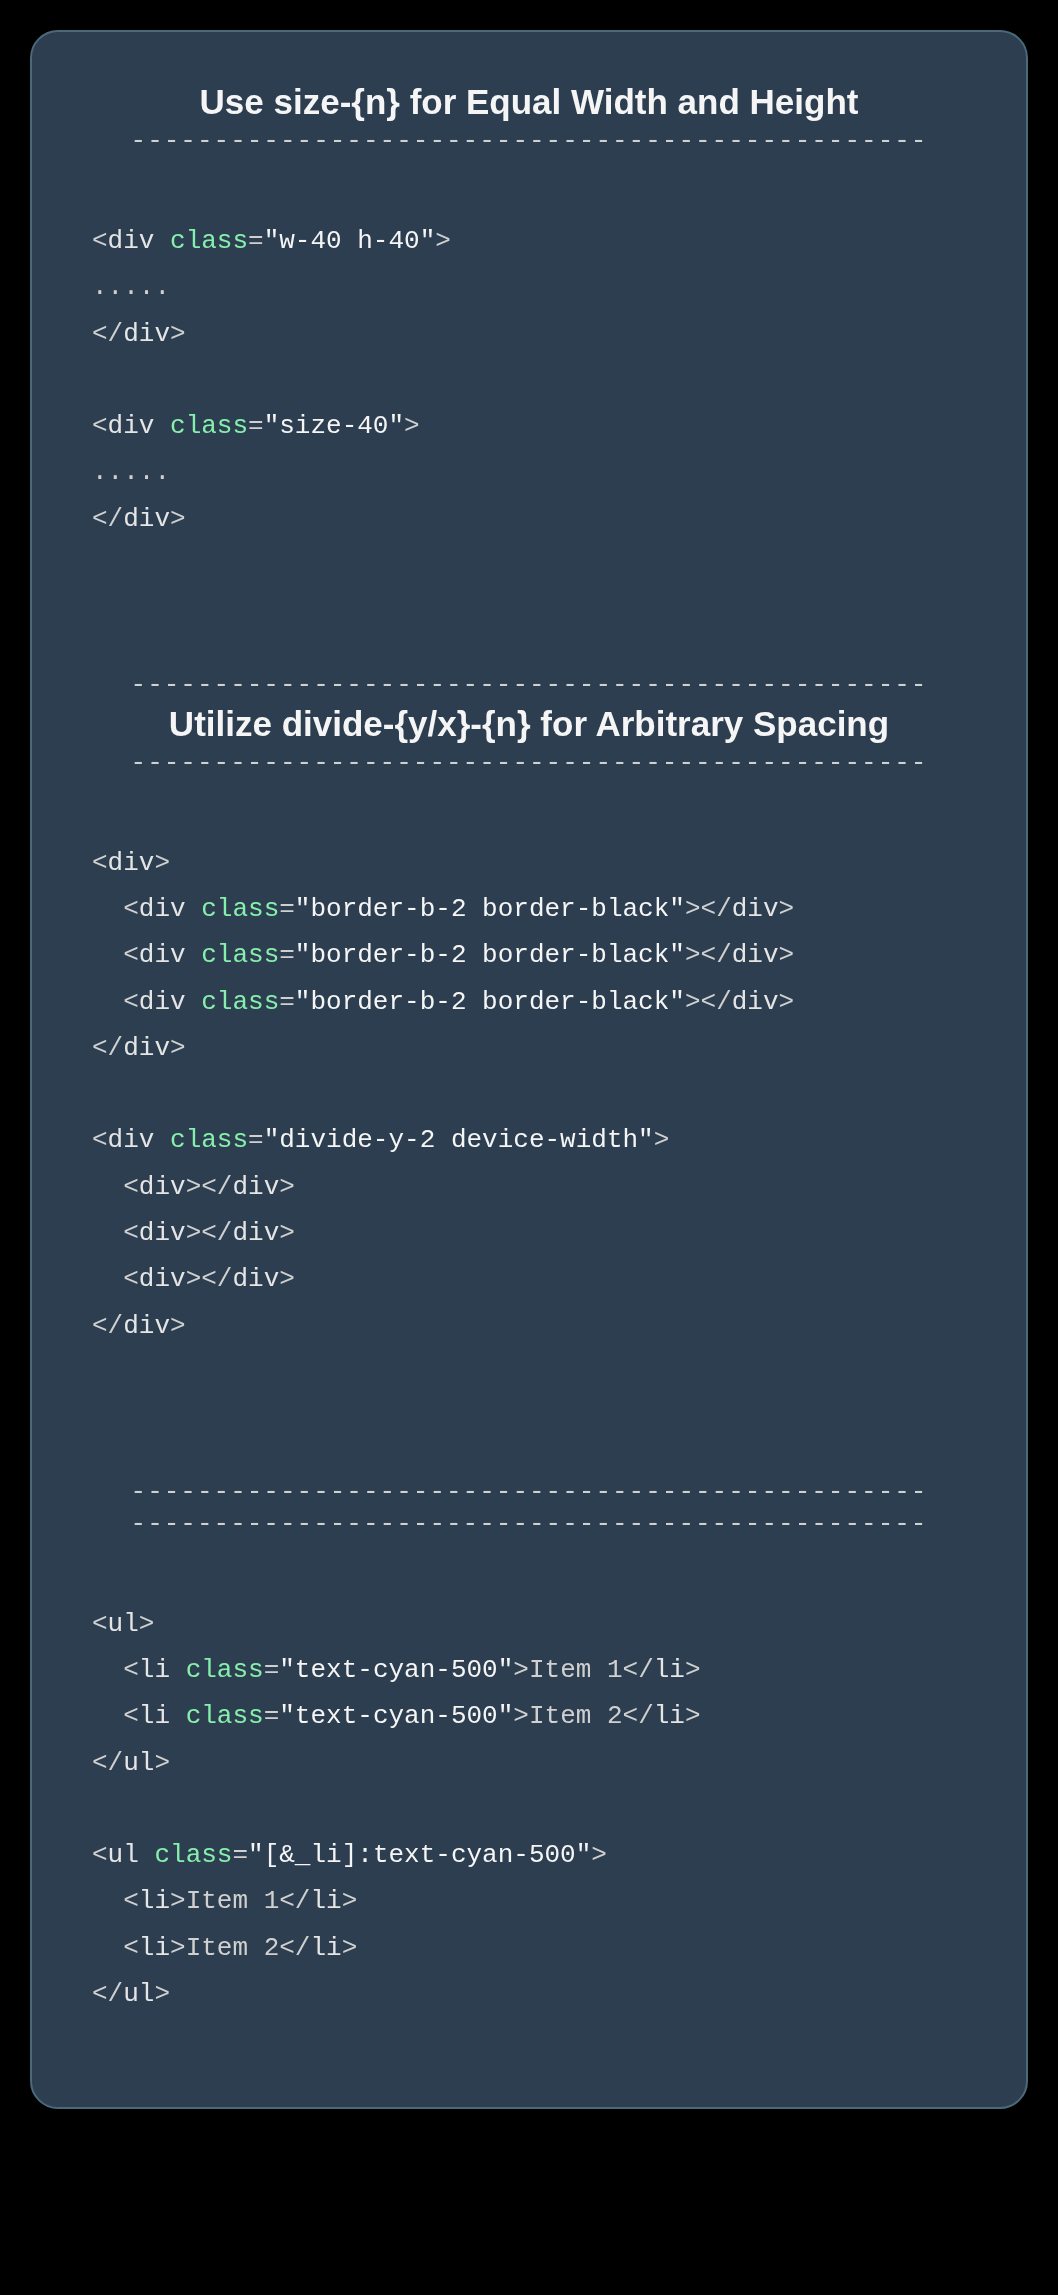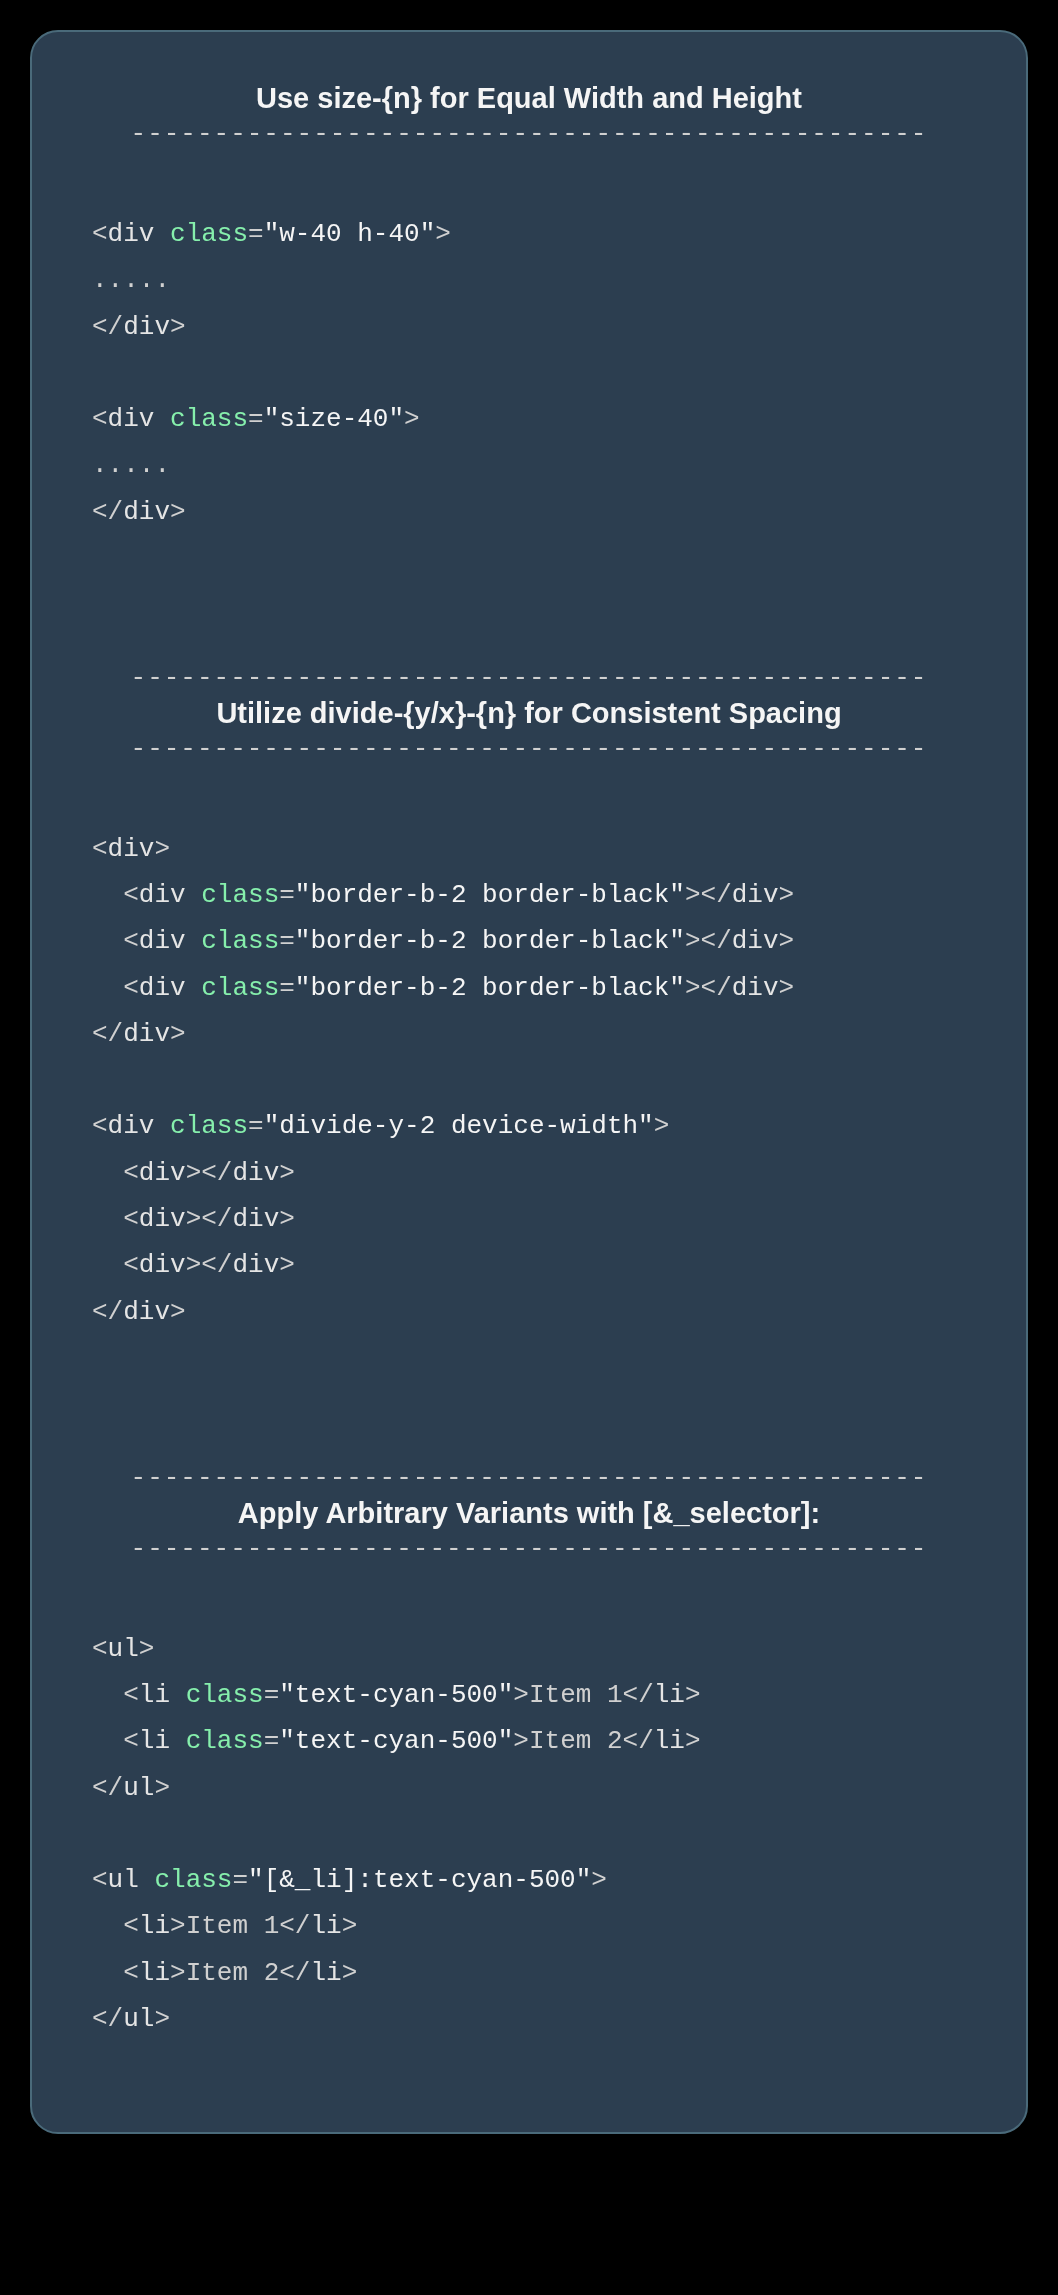--- a/index.html
+++ b/index.html
@@ -11,21 +11,21 @@
   }
   .card {
     background: #2C3E50;
     border: 2px solid #4a6a7a;
     border-radius: 28px;
     padding: 50px 60px 90px 60px;
     color: #e8e8e8;
   }
   .section-title {
     text-align: center;
-    font-size: 29px;
+    font-size: 35px;
     font-weight: 700;
     color: #f5f5f5;
     margin-bottom: 6px;
   }
   .divider {
     color: #d0d0d0;
     font-family: 'Courier New', monospace;
     font-size: 26px;
     letter-spacing: 1px;
     text-align: center;
@@ -64,38 +64,37 @@
 <span class="tx">.....</span>
 <span class="b">&lt;/</span><span class="tg">div</span><span class="b">&gt;</span>
 <span></span>
 <span class="b">&lt;</span><span class="tg">div</span><span class="b"> </span><span class="at">class</span><span class="b">=</span><span class="st">"size-40"</span><span class="b">&gt;</span>
 <span class="tx">.....</span>
 <span class="b">&lt;/</span><span class="tg">div</span><span class="b">&gt;</span></div>
   </div>
 
   <div>
     <div class="divider top-divider">------------------------------------------------</div>
-    <div class="section-title">Utilize divide-{y/x}-{n} for Consistent Spacing</div>
+    <div class="section-title">Utilize divide-{y/x}-{n} for Arbitrary Spacing</div>
     <div class="divider">------------------------------------------------</div>
 <div class="code-block"><span class="b">&lt;</span><span class="tg">div</span><span class="b">&gt;</span>
 <span class="b">  &lt;</span><span class="tg">div</span><span class="b"> </span><span class="at">class</span><span class="b">=</span><span class="st">"border-b-2 border-black"</span><span class="b">&gt;&lt;/</span><span class="tg">div</span><span class="b">&gt;</span>
 <span class="b">  &lt;</span><span class="tg">div</span><span class="b"> </span><span class="at">class</span><span class="b">=</span><span class="st">"border-b-2 border-black"</span><span class="b">&gt;&lt;/</span><span class="tg">div</span><span class="b">&gt;</span>
 <span class="b">  &lt;</span><span class="tg">div</span><span class="b"> </span><span class="at">class</span><span class="b">=</span><span class="st">"border-b-2 border-black"</span><span class="b">&gt;&lt;/</span><span class="tg">div</span><span class="b">&gt;</span>
 <span class="b">&lt;/</span><span class="tg">div</span><span class="b">&gt;</span>
 <span></span>
 <span class="b">&lt;</span><span class="tg">div</span><span class="b"> </span><span class="at">class</span><span class="b">=</span><span class="st">"divide-y-2 device-width"</span><span class="b">&gt;</span>
 <span class="b">  &lt;</span><span class="tg">div</span><span class="b">&gt;&lt;/</span><span class="tg">div</span><span class="b">&gt;</span>
 <span class="b">  &lt;</span><span class="tg">div</span><span class="b">&gt;&lt;/</span><span class="tg">div</span><span class="b">&gt;</span>
 <span class="b">  &lt;</span><span class="tg">div</span><span class="b">&gt;&lt;/</span><span class="tg">div</span><span class="b">&gt;</span>
 <span class="b">&lt;/</span><span class="tg">div</span><span class="b">&gt;</span></div>
   </div>
 
   <div>
     <div class="divider top-divider">------------------------------------------------</div>
-    <div class="section-title">Apply Arbitrary Variants with [&amp;_selector]:</div>
     <div class="divider">------------------------------------------------</div>
 <div class="code-block last"><span class="b">&lt;</span><span class="tg">ul</span><span class="b">&gt;</span>
 <span class="b">  &lt;</span><span class="tg">li</span><span class="b"> </span><span class="at">class</span><span class="b">=</span><span class="st">"text-cyan-500"</span><span class="b">&gt;</span><span class="tx">Item 1</span><span class="b">&lt;/</span><span class="tg">li</span><span class="b">&gt;</span>
 <span class="b">  &lt;</span><span class="tg">li</span><span class="b"> </span><span class="at">class</span><span class="b">=</span><span class="st">"text-cyan-500"</span><span class="b">&gt;</span><span class="tx">Item 2</span><span class="b">&lt;/</span><span class="tg">li</span><span class="b">&gt;</span>
 <span class="b">&lt;/</span><span class="tg">ul</span><span class="b">&gt;</span>
 <span></span>
 <span class="b">&lt;</span><span class="tg">ul</span><span class="b"> </span><span class="at">class</span><span class="b">=</span><span class="st">"[&amp;_li]:text-cyan-500"</span><span class="b">&gt;</span>
 <span class="b">  &lt;</span><span class="tg">li</span><span class="b">&gt;</span><span class="tx">Item 1</span><span class="b">&lt;/</span><span class="tg">li</span><span class="b">&gt;</span>
 <span class="b">  &lt;</span><span class="tg">li</span><span class="b">&gt;</span><span class="tx">Item 2</span><span class="b">&lt;/</span><span class="tg">li</span><span class="b">&gt;</span>
 <span class="b">&lt;/</span><span class="tg">ul</span><span class="b">&gt;</span></div>

